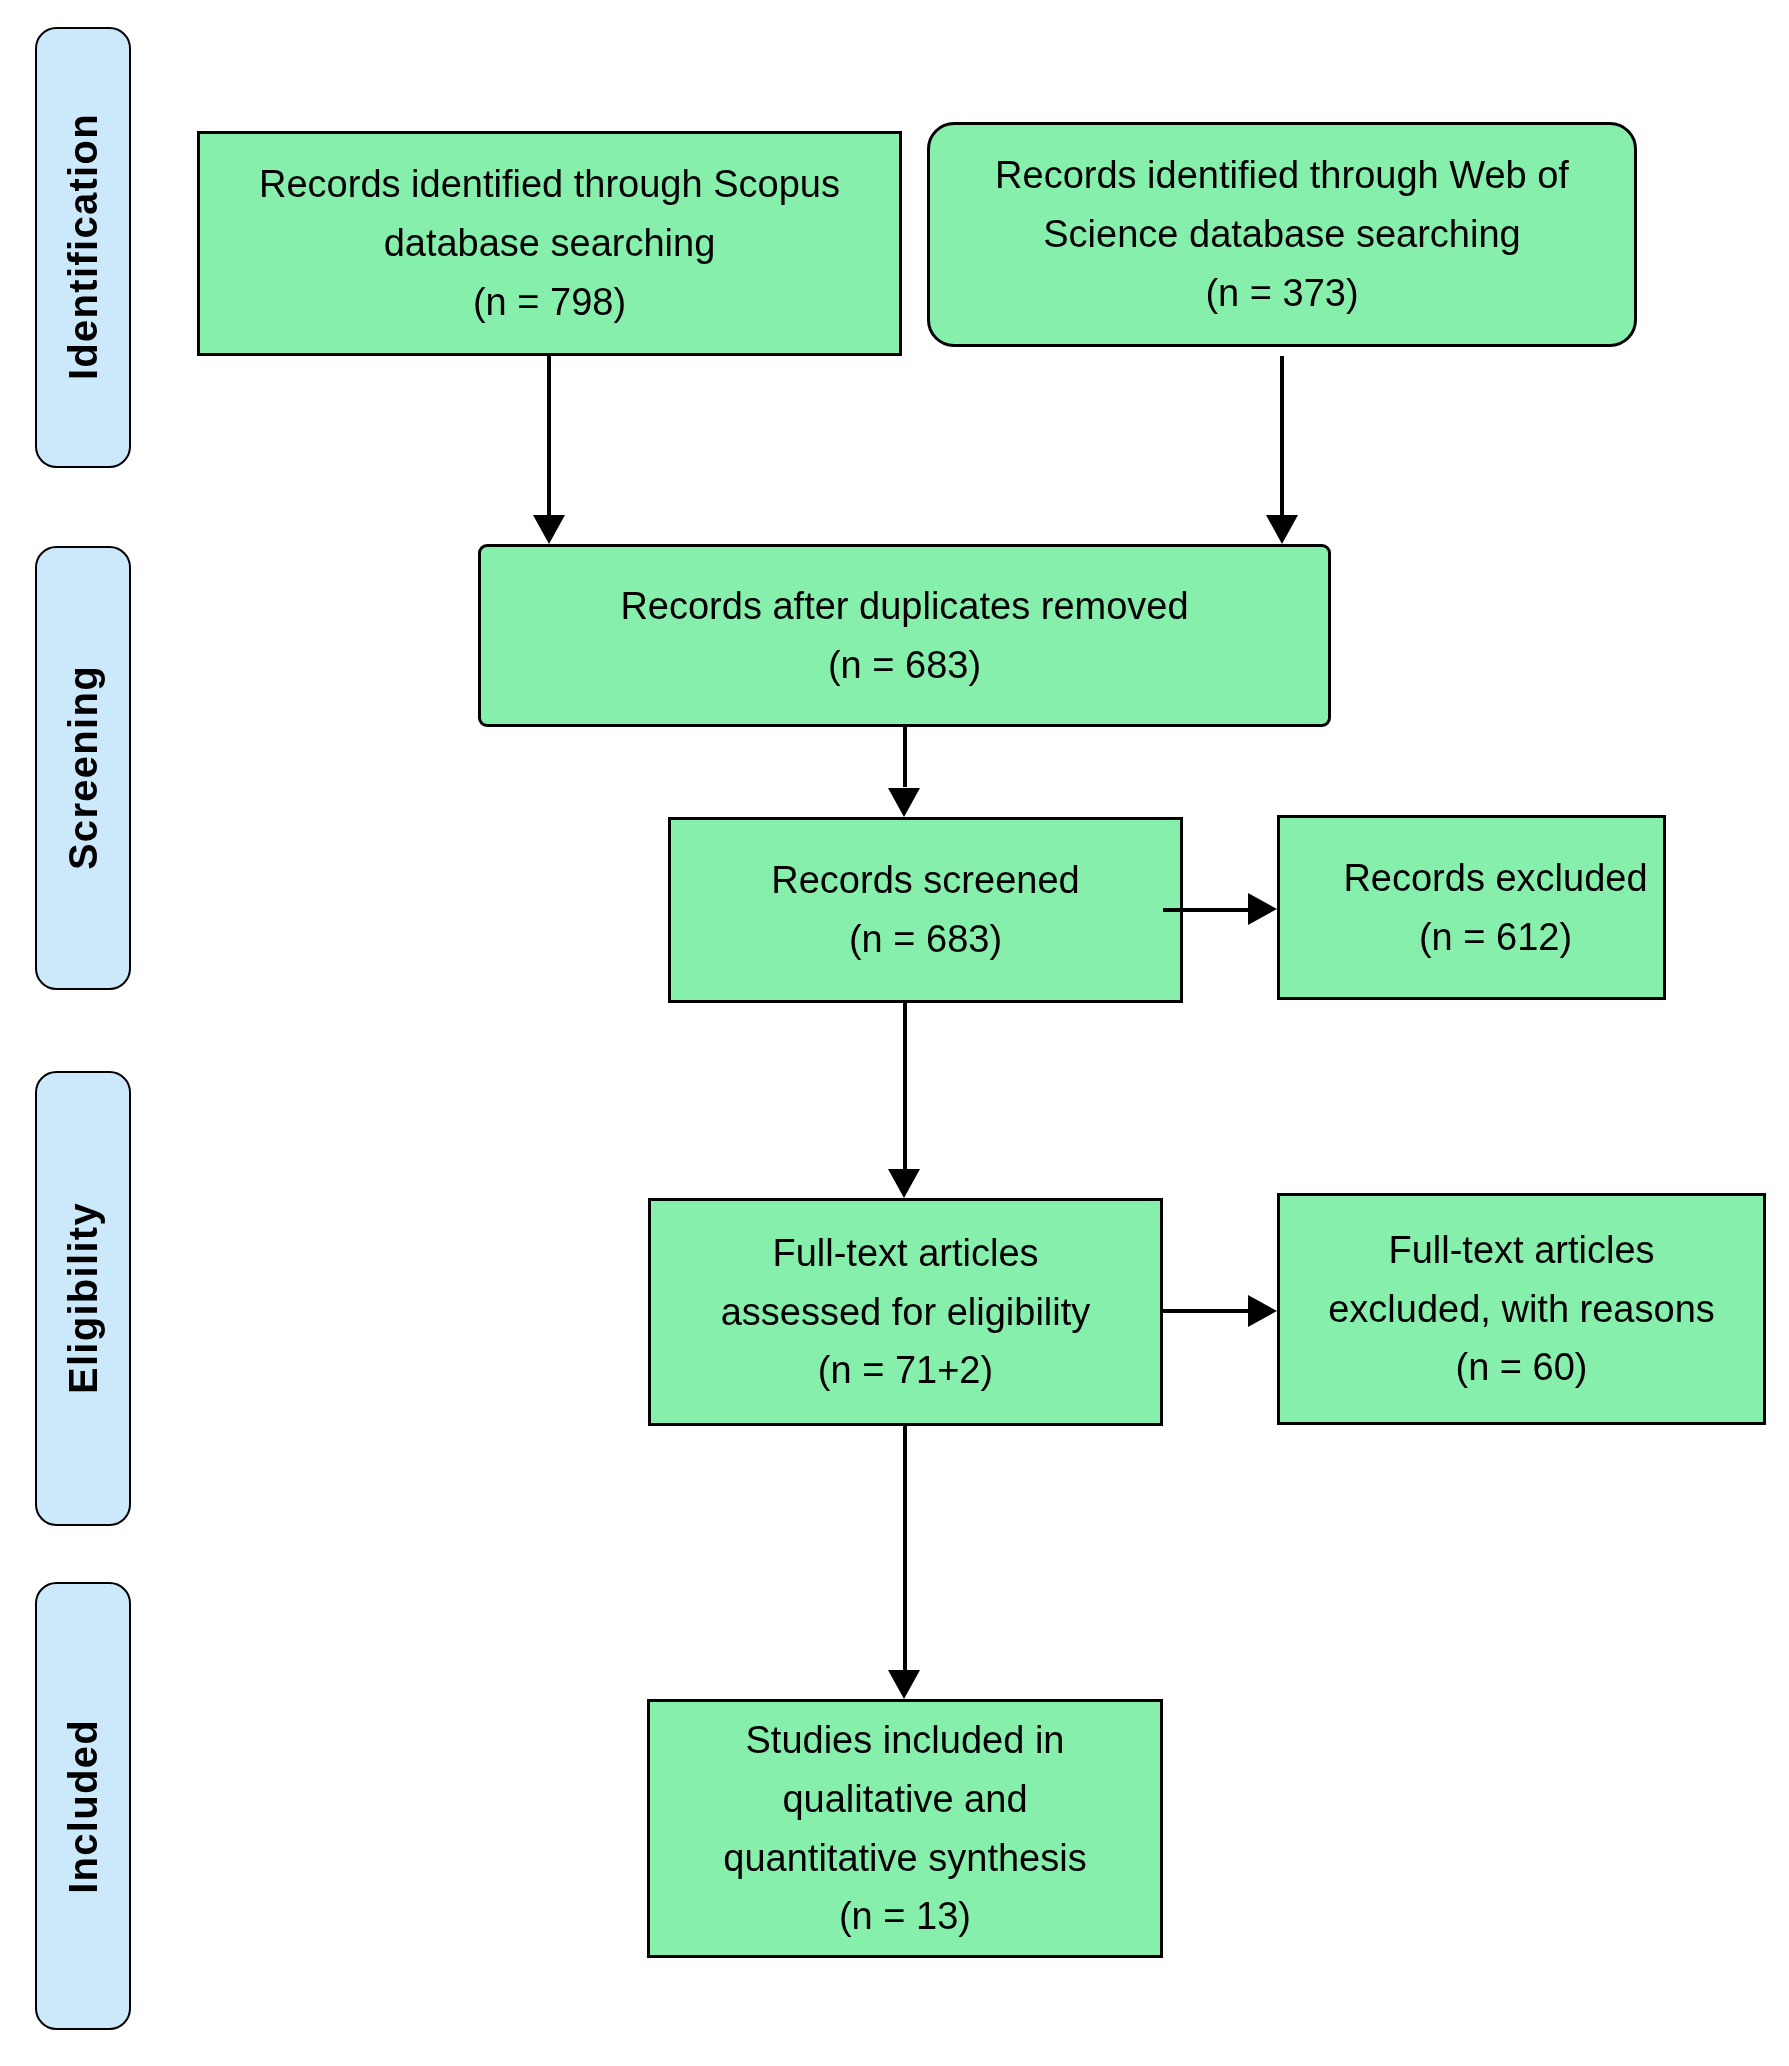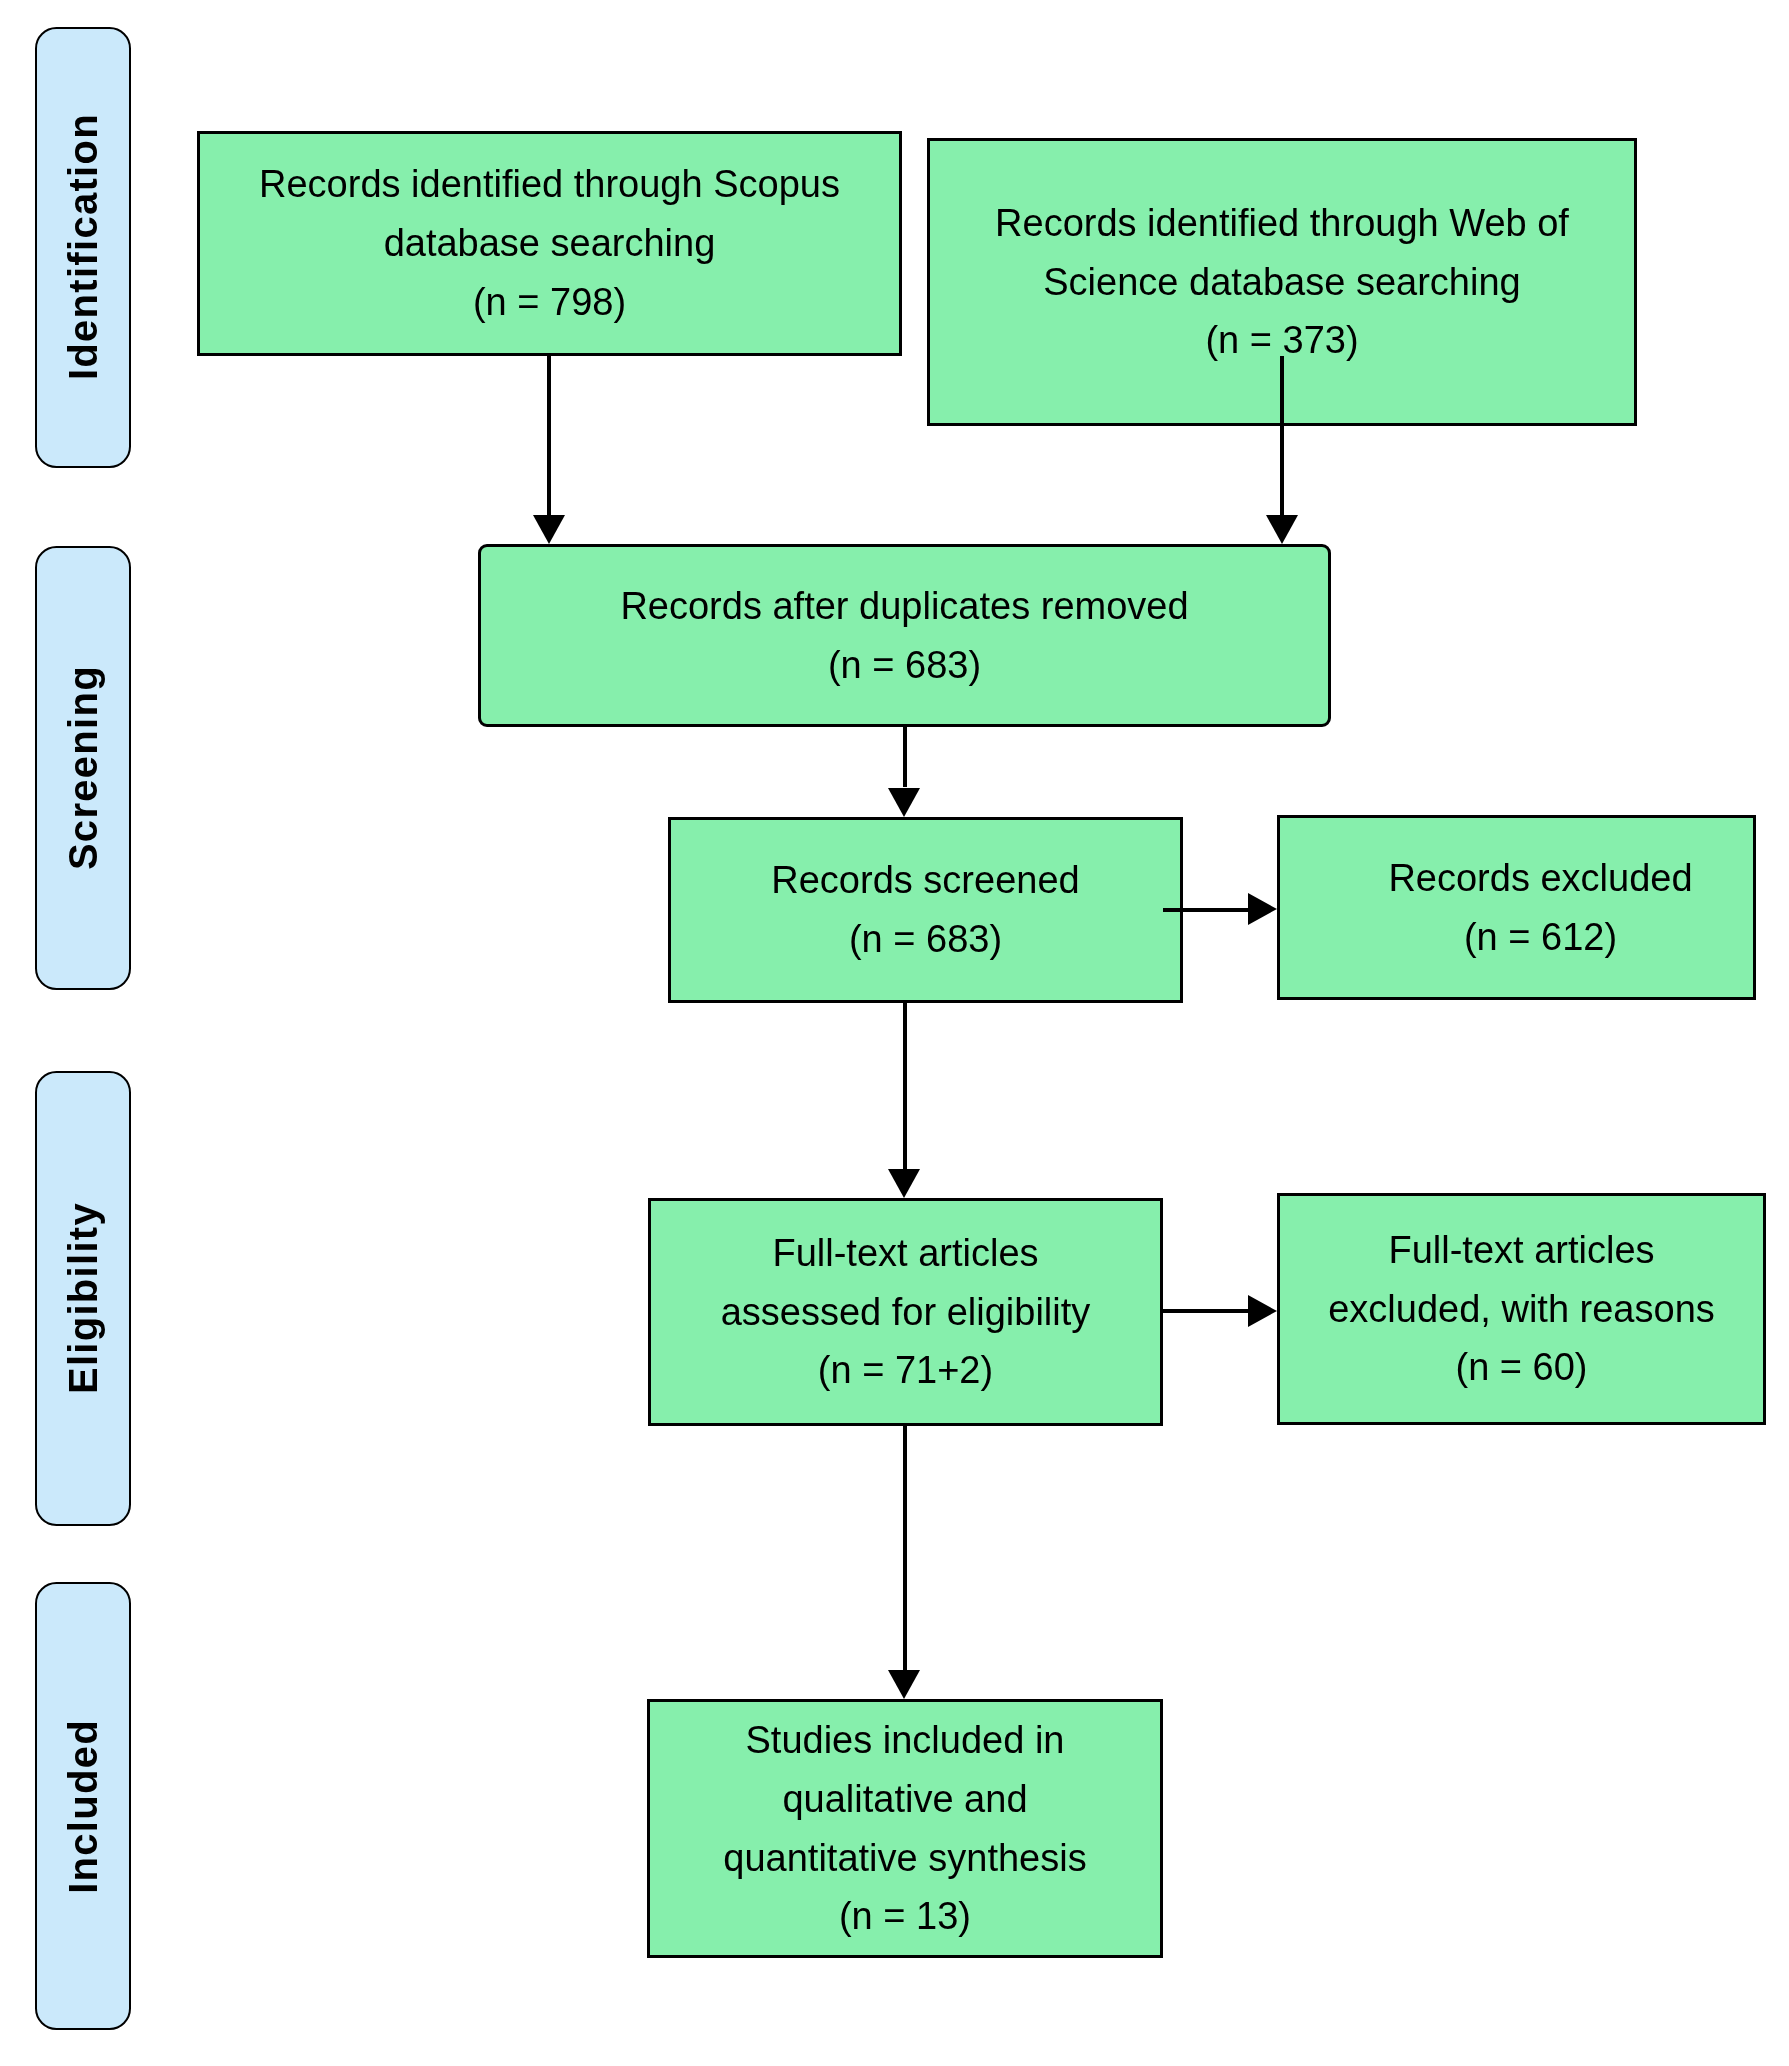--- a/index.html
+++ b/index.html
@@ -97,36 +97,36 @@
   </div>
   <div class="stage" style="top:1582px; height:448px;">
     <span class="stage-label">Included</span>
   </div>
 
   <div class="fbox" style="left:197px; top:131px; width:705px; height:225px;">
     <span class="fbox-text">Records identified through Scopus
 database searching
 (n = 798)</span>
   </div>
-  <div class="fbox" style="left:927px; top:138px; width:710px; height:288px;">
+  <div class="fbox" style="left:927px; top:122px; width:710px; height:225px;border-radius:27px;">
     <span class="fbox-text">Records identified through Web of
 Science database searching
 (n = 373)</span>
   </div>
 
   <div class="fbox" style="left:478px; top:544px; width:853px; height:183px;border-radius:9px;">
     <span class="fbox-text">Records after duplicates removed
 (n = 683)</span>
   </div>
 
   <div class="fbox" style="left:668px; top:817px; width:515px; height:186px;">
     <span class="fbox-text">Records screened
 (n = 683)</span>
   </div>
-  <div class="fbox" style="left:1277px; top:815px; width:479px; height:185px;padding-left:48px;">
+  <div class="fbox" style="left:1277px; top:815px; width:389px; height:185px;padding-left:48px;">
     <span class="fbox-text">Records excluded
 (n = 612)</span>
   </div>
 
   <div class="fbox" style="left:648px; top:1198px; width:515px; height:228px;">
     <span class="fbox-text">Full-text articles
 assessed for eligibility
 (n = 71+2)</span>
   </div>
   <div class="fbox" style="left:1277px; top:1193px; width:489px; height:232px;">

